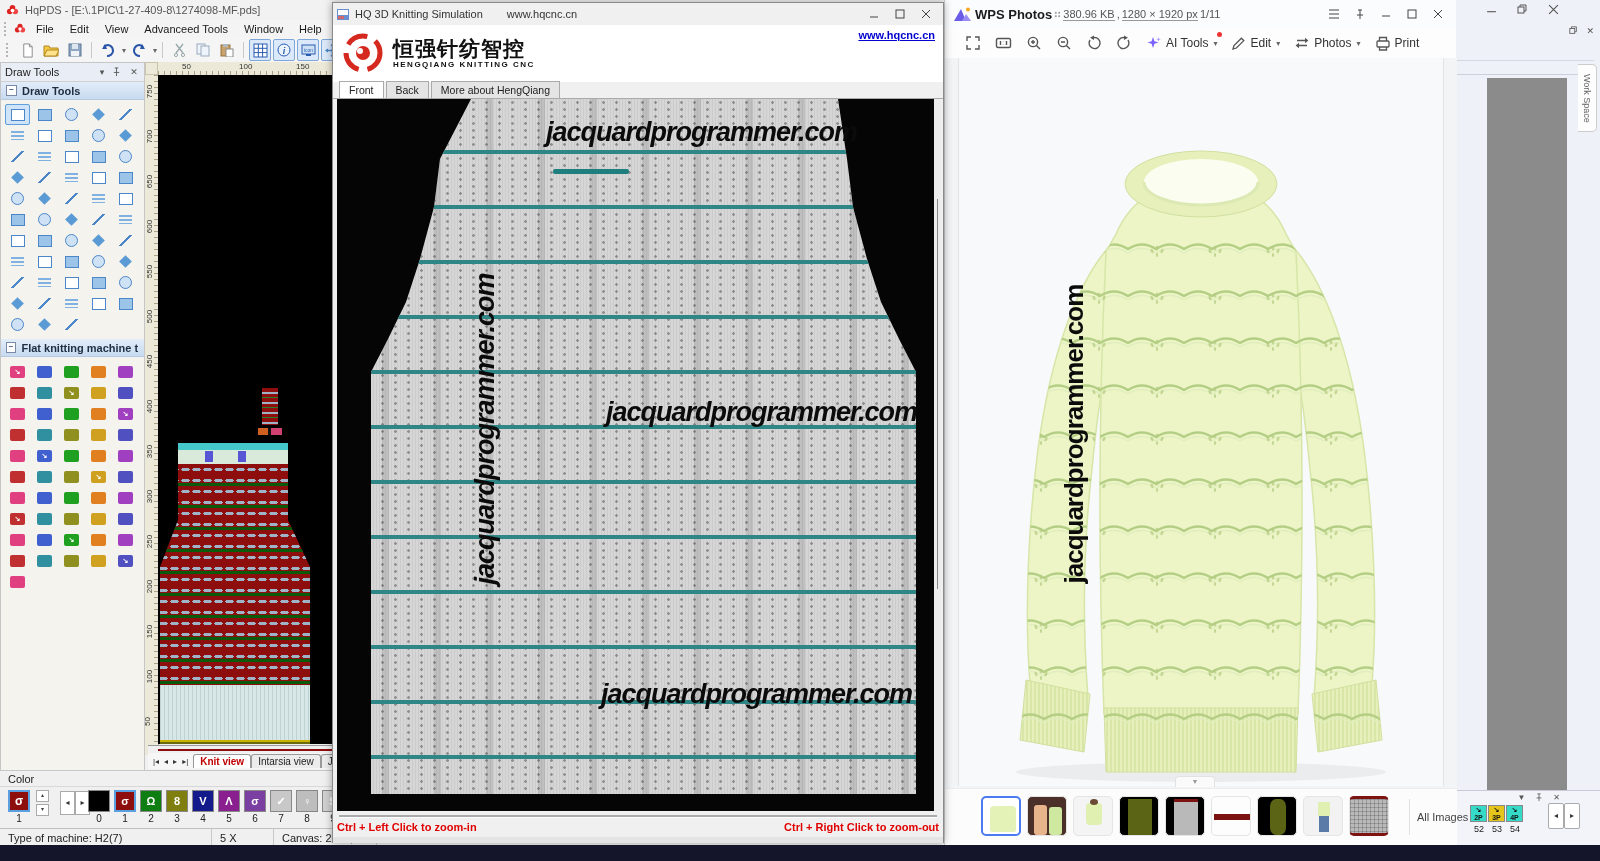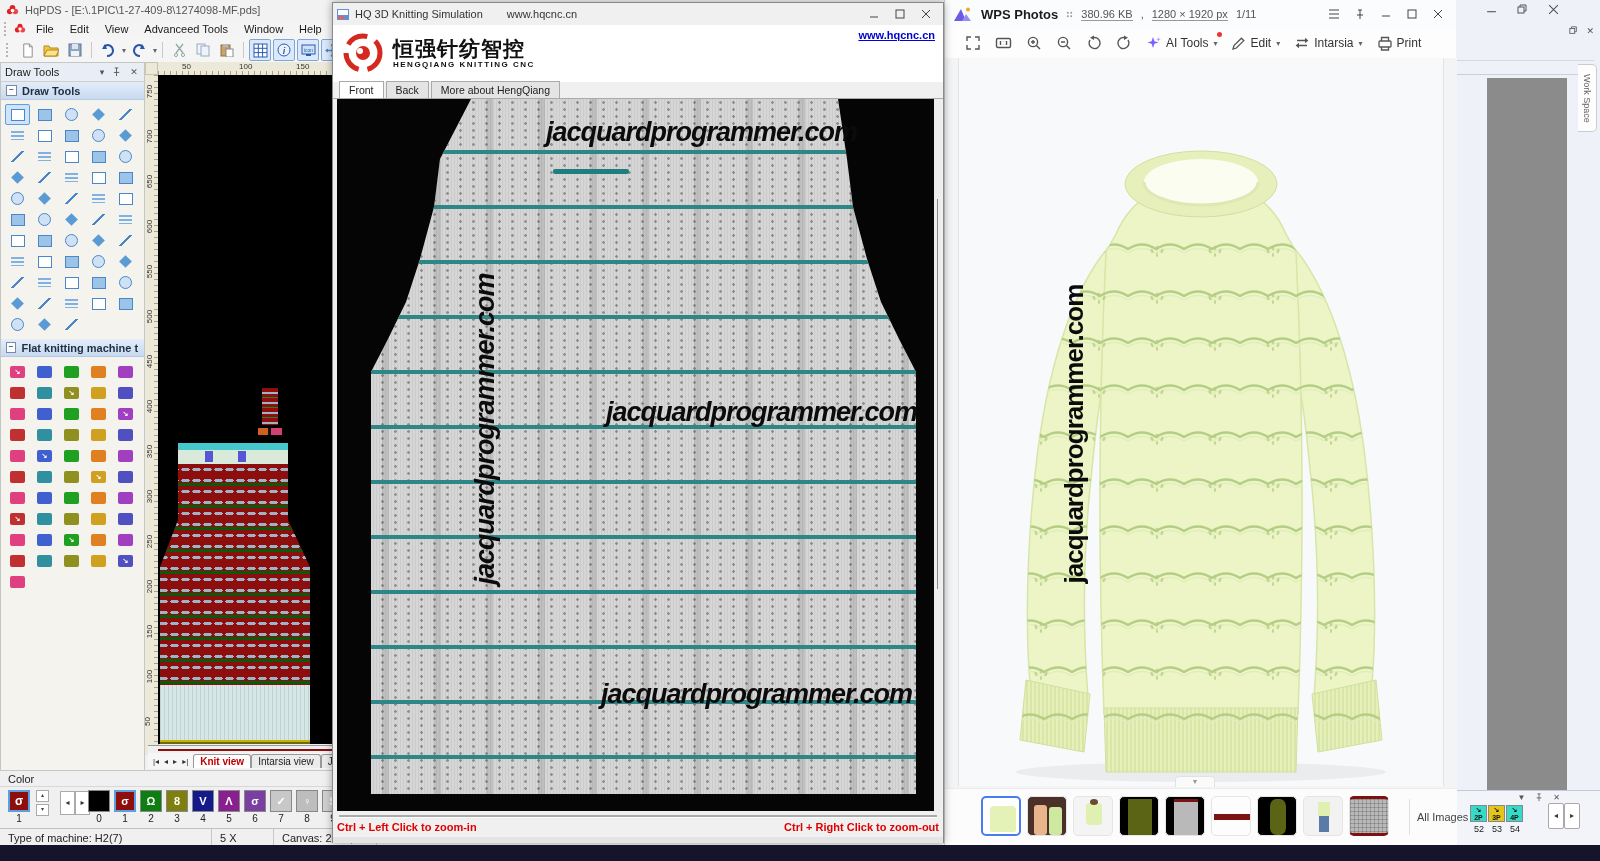--- a/index.html
+++ b/index.html
@@ -113,21 +113,21 @@
   .tealdash{left:216px;top:70px;width:76px;height:5px;background:#1f7f7f;border-radius:2px;}
   .wm{position:absolute;font-weight:800;font-style:italic;color:#0b0b0b;font-size:27px;letter-spacing:-1px;white-space:nowrap;}
   .simscroll{right:0;top:0;width:7px;height:712px;background:#ececec;}
   .simscroll .ind{position:absolute;left:3px;top:100px;width:1px;height:390px;background:#888;}
   .sim-div{left:6px;top:812px;width:598px;height:2px;background:#aaa;border-bottom:1px solid #fff;}
   .sim-hints{left:0;top:816px;width:100%;height:18px;display:flex;justify-content:space-between;padding:2px 4px;box-sizing:border-box;}
   .hint{color:#e00000;font-weight:bold;font-size:11px;}
   .sim-foot{left:0;top:834px;width:100%;height:6px;background:#e4e4e4;}
   
   #wpswin{left:944px;top:0;width:512px;height:845px;background:#fff;border-left:1px solid #cfcfcf;box-sizing:border-box;z-index:5;}
-  .wps-titlebar{left:0;top:0;width:100%;height:28px;background:#fbfcfe;display:flex;align-items:center;padding:0 8px;box-sizing:border-box;gap:8px;}
+  .wps-titlebar{left:0;top:0;width:100%;height:28px;background:#fbfcfe;display:flex;align-items:center;padding:0 8px;box-sizing:border-box;gap:2px;}
   .wps-title{font-size:13px;font-weight:bold;color:#1c1c1c;}
   .dotgrip{width:7px;height:7px;background:radial-gradient(circle 1px,#999 0 1px,transparent 1px);background-size:3.5px 3.5px;}
   .meta{color:#555;font-size:11px;}
   .meta.u{border-bottom:1px solid #999;}
   .wps-ctl{margin-left:auto;display:flex;gap:6px;}
   .wps-ctl .wbtn-sm{width:20px;}
   .wps-toolbar{left:0;top:28px;width:100%;height:30px;background:#fdfdfe;display:flex;align-items:center;gap:14px;padding-left:20px;box-sizing:border-box;text-align:right;}
   .wtb{display:flex;align-items:center;gap:4px;color:#333;font-size:12px;position:relative;}
   .reddot{position:absolute;top:-3px;right:-5px;width:5px;height:5px;border-radius:50%;background:#e33;}
   .wps-main{left:0;top:58px;width:512px;height:730px;background:#f3f4f6;overflow:hidden;}
@@ -949,21 +949,21 @@
           <span>Edit</span>
           <span class="caret">▾</span>
         </span>
         <span class="wtb">
           <span>
             <svg width="16" height="14" viewBox="0 0 16 14">
               <path d="M3,4.5 h9 M13,9.5 h-9" stroke="#555" stroke-width="1.4" fill="none"></path>
               <path d="M11,1.8 L14.4,4.5 L11,7.2 Z M5,6.8 L1.6,9.5 L5,12.2 Z" fill="#555"></path>
             </svg>
           </span>
-          <span>Intarsia</span>
+          <span>Photos</span>
           <span class="caret">▾</span>
         </span>
         <span class="wtb">
           <span>
             <svg width="16" height="15" viewBox="0 0 16 15">
               <rect x="2" y="5" width="12" height="6" rx="1" fill="none" stroke="#555" stroke-width="1.3"></rect>
               <path d="M4.5,5 V1.5 h7 V5 M4.5,11 v3 h7 v-3" fill="none" stroke="#555" stroke-width="1.3"></path>
             </svg>
           </span>
           <span>Print</span>

